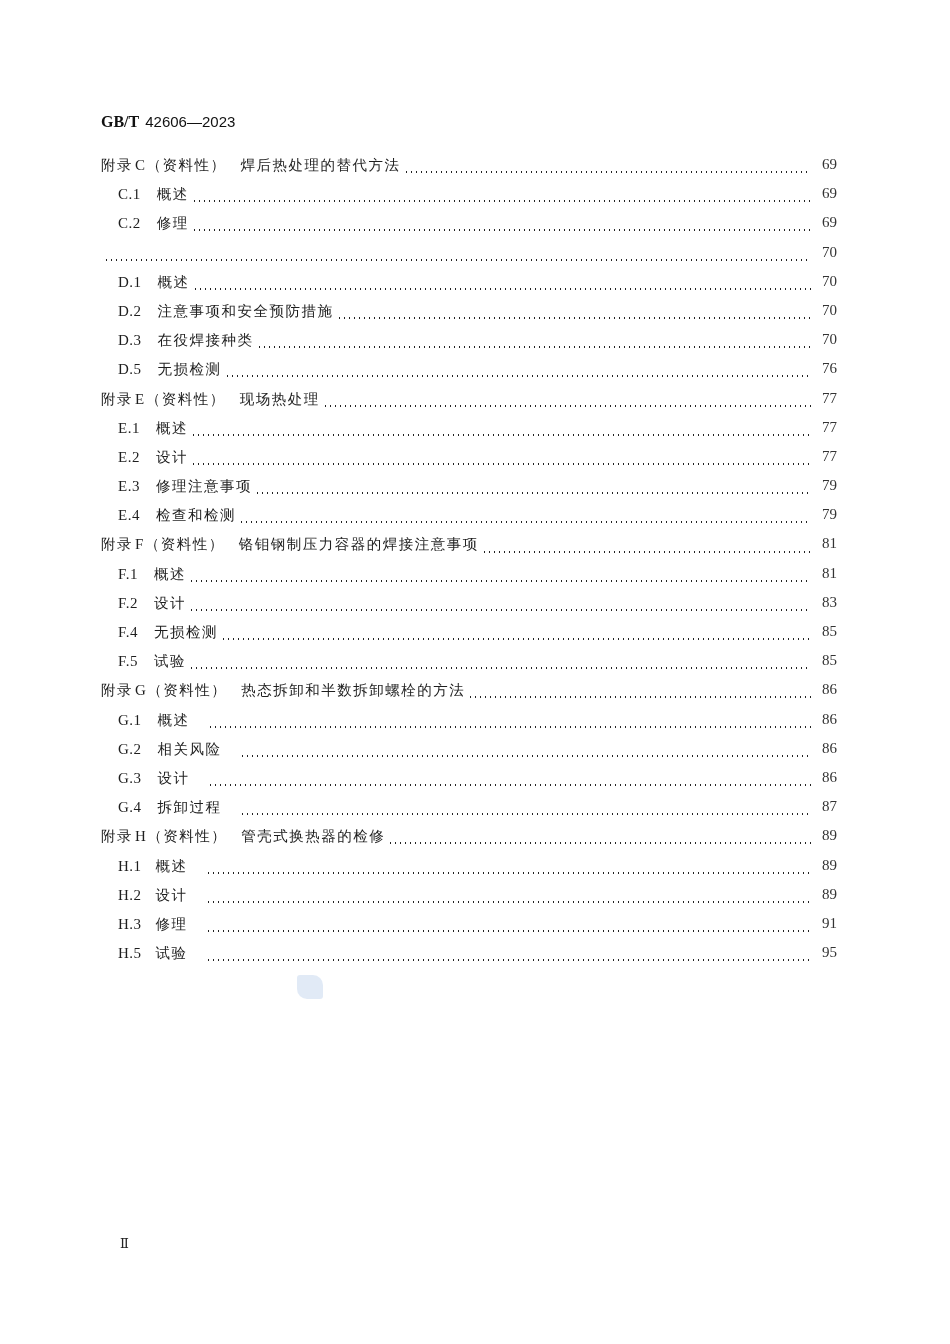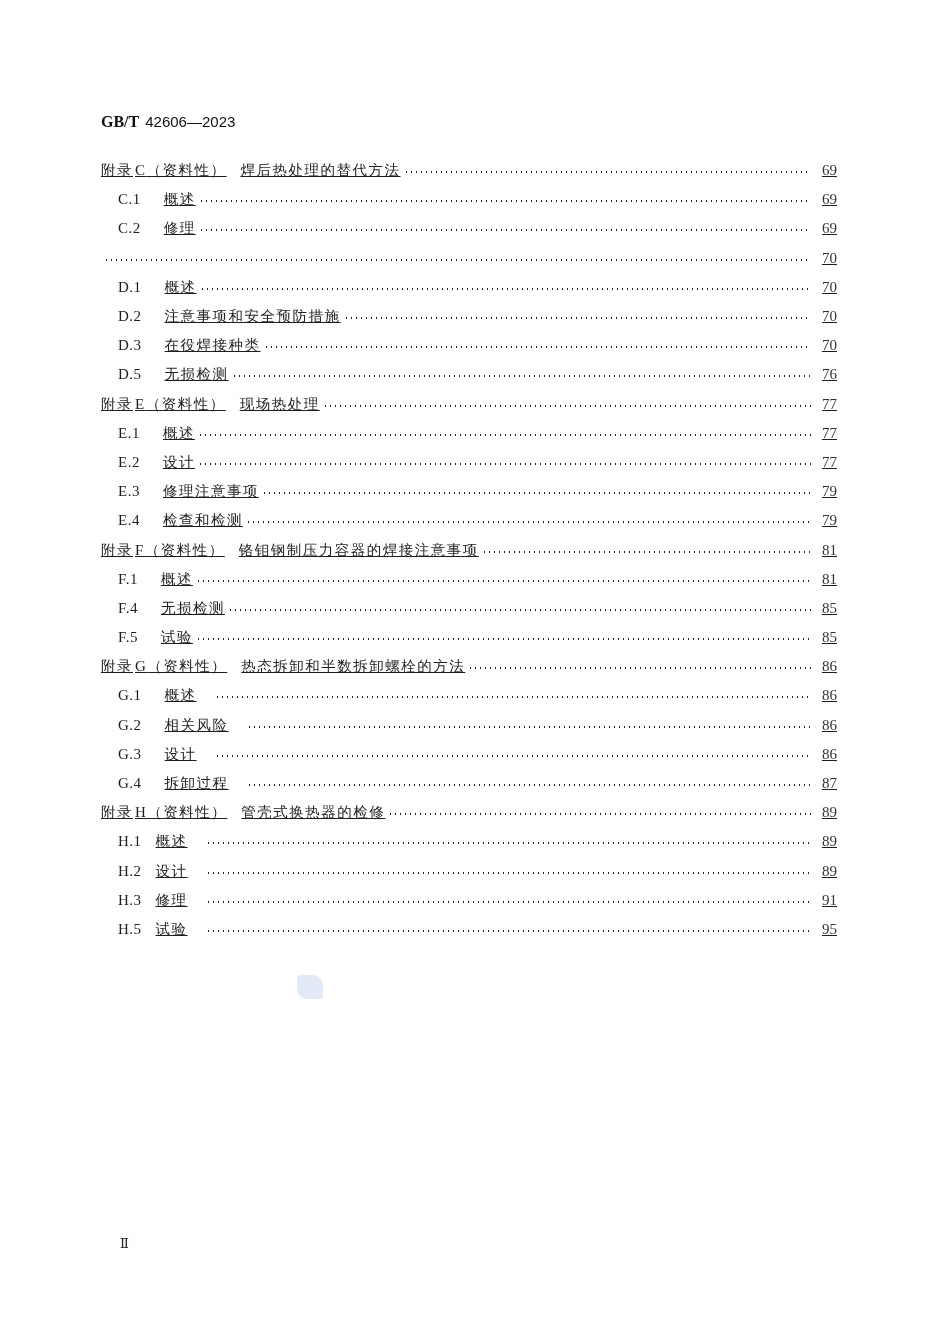--- a/index.html
+++ b/index.html
@@ -42,38 +42,37 @@
       margin-left: 6px;
     }
     .toc {
       position: absolute;
       left: 101px;
       top: 156px;
       width: 736px;
     }
     .toc-row {
       display: flex;
-      align-items: center;
+      align-items: flex-start;
       height: 29.2px;
       font-size: 14.5px;
       white-space: nowrap;
       color: #1e1e1e;
-      text-decoration: underline;
     }
     .toc-row.sub { padding-left: 17px; }
     .toc-row .label {
       flex: 0 0 auto;
       letter-spacing: 1.5px;
     }
     .toc-row .sec-id {
       font-family: "Liberation Serif", "DejaVu Serif", serif;
       font-size: 15px;
       display: inline-block;
       letter-spacing: 0.5px;
-      margin-right: 23px;
+      margin-right: 16px;
     }
     .toc-row.wide .sec-id { margin-right: 14px; }
     .toc-row .app-prefix { letter-spacing: 1.5px; }
     .toc-row .app-letter {
       font-family: "Liberation Serif", "DejaVu Serif", serif;
       font-size: 15px;
       margin-left: 2px;
     }
     .toc-row .app-kind { letter-spacing: 1.5px; margin-right: 14px; }
     .toc-row .leader {
@@ -197,20 +196,25 @@
       <span class="label"><span class="app-prefix">附录</span><span class="app-letter">F</span><span class="app-kind">（资料性）</span><span>铬钼钢制压力容器的焊接注意事项</span></span>
       <span class="leader"></span>
       <span class="page-no">81</span>
     </div>
     <div class="toc-row sub">
       <span class="label"><span class="sec-id">F.1</span><span>概述</span></span>
       <span class="leader"></span>
       <span class="page-no">81</span>
     </div>
     <div class="toc-row sub">
+      <span class="label"><span class="sec-id">F.2</span><span>设计</span></span>
+      <span class="leader"></span>
+      <span class="page-no">83</span>
+    </div>
+    <div class="toc-row sub">
       <span class="label"><span class="sec-id">F.4</span><span>无损检测</span></span>
       <span class="leader"></span>
       <span class="page-no">85</span>
     </div>
     <div class="toc-row sub">
       <span class="label"><span class="sec-id">F.5</span><span>试验</span></span>
       <span class="leader"></span>
       <span class="page-no">85</span>
     </div>
 

